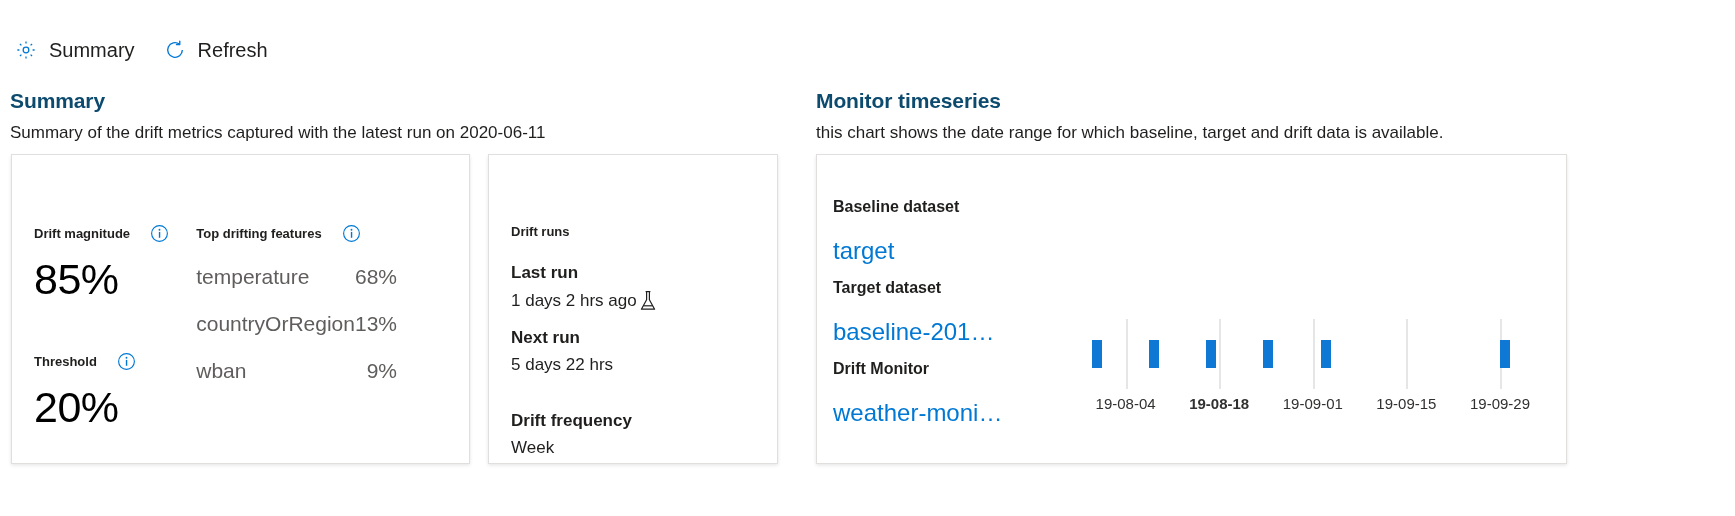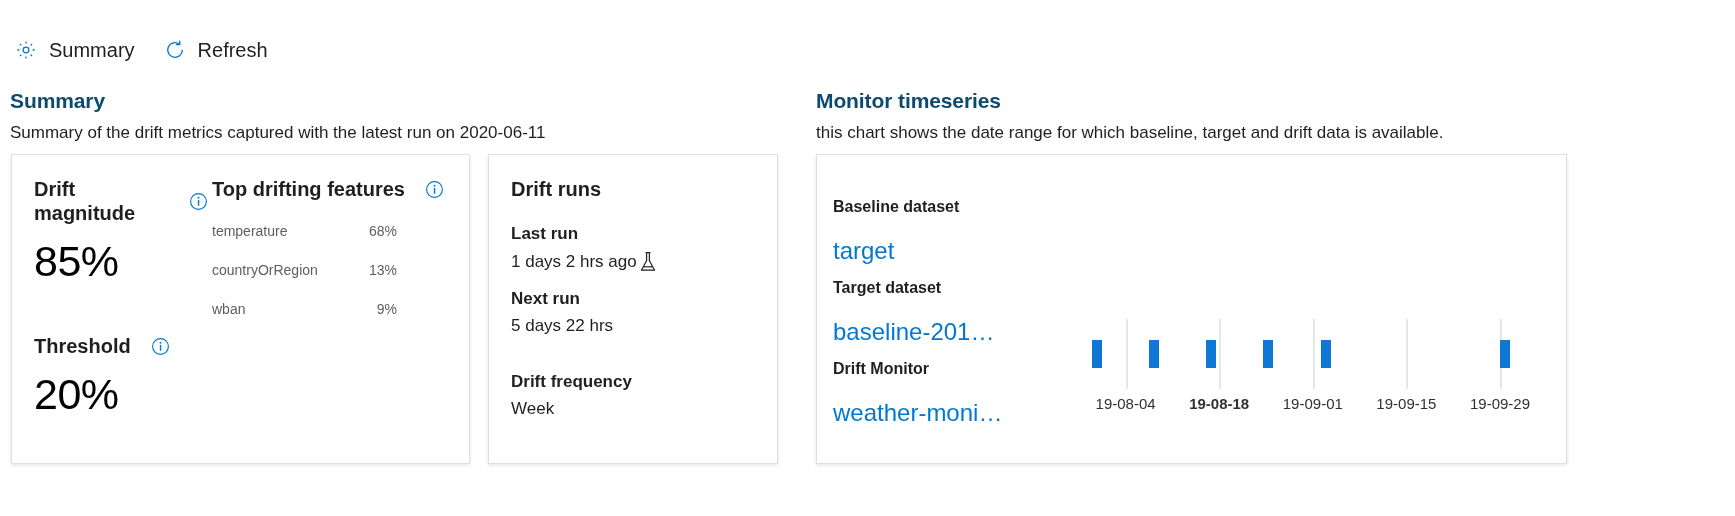--- a/index.html
+++ b/index.html
@@ -72,27 +72,28 @@
   .card {
     position: absolute;
     background: #ffffff;
     border: 1px solid #e1dfdd;
     box-shadow: 0 1.6px 3.6px rgba(0,0,0,0.10), 0 0.3px 0.9px rgba(0,0,0,0.08);
     box-sizing: border-box;
     overflow: hidden;
   }
 
   .card-title {
-    font-size: 20px;
+    font-size: 13px;
     font-weight: bold;
     color: #201f1e;
     display: flex;
     align-items: center;
     gap: 20px;
     line-height: 1.2;
+    margin-top: 47px;
   }
   .big-stat {
     font-size: 43px;
     font-weight: normal;
     color: #000000;
     line-height: 1.05;
     letter-spacing: -0.5px;
   }
 
   .info-icon {
@@ -121,21 +122,21 @@
     flex: 1;
     padding-left: 4px;
     box-sizing: border-box;
   }
   .threshold-block { margin-top: 50px; }
 
   .feature-row {
     display: flex;
     justify-content: space-between;
     align-items: center;
-    font-size: 14px;
+    font-size: 21px;
     color: #605e5c;
     margin-top: 23px;
     padding-right: 72px;
   }
 
   
   .runs-inner {
     padding: 22px 0 0 22px;
   }
   .run-label {

